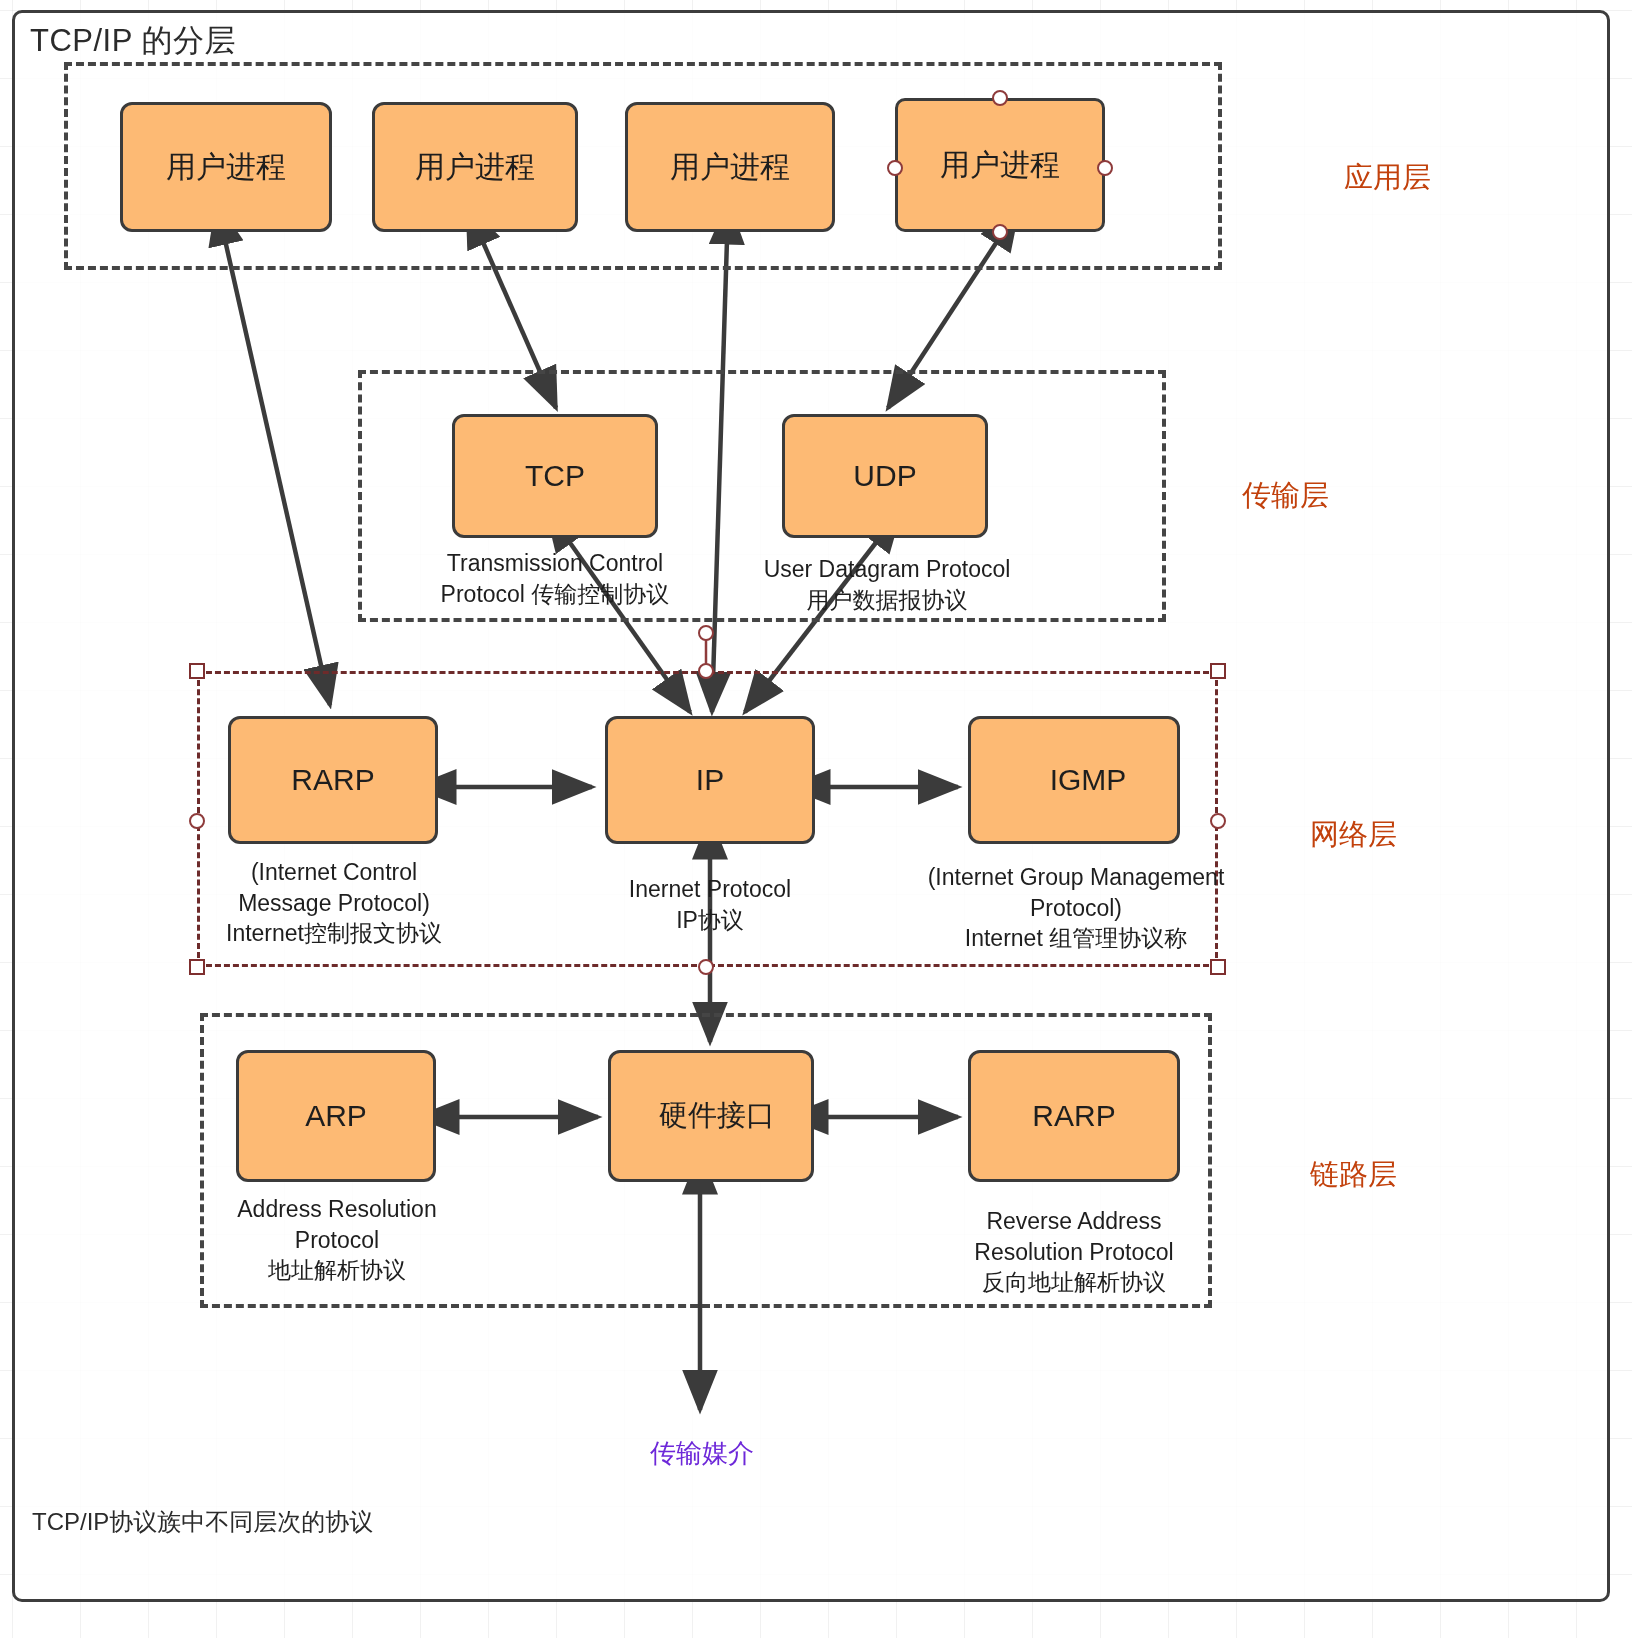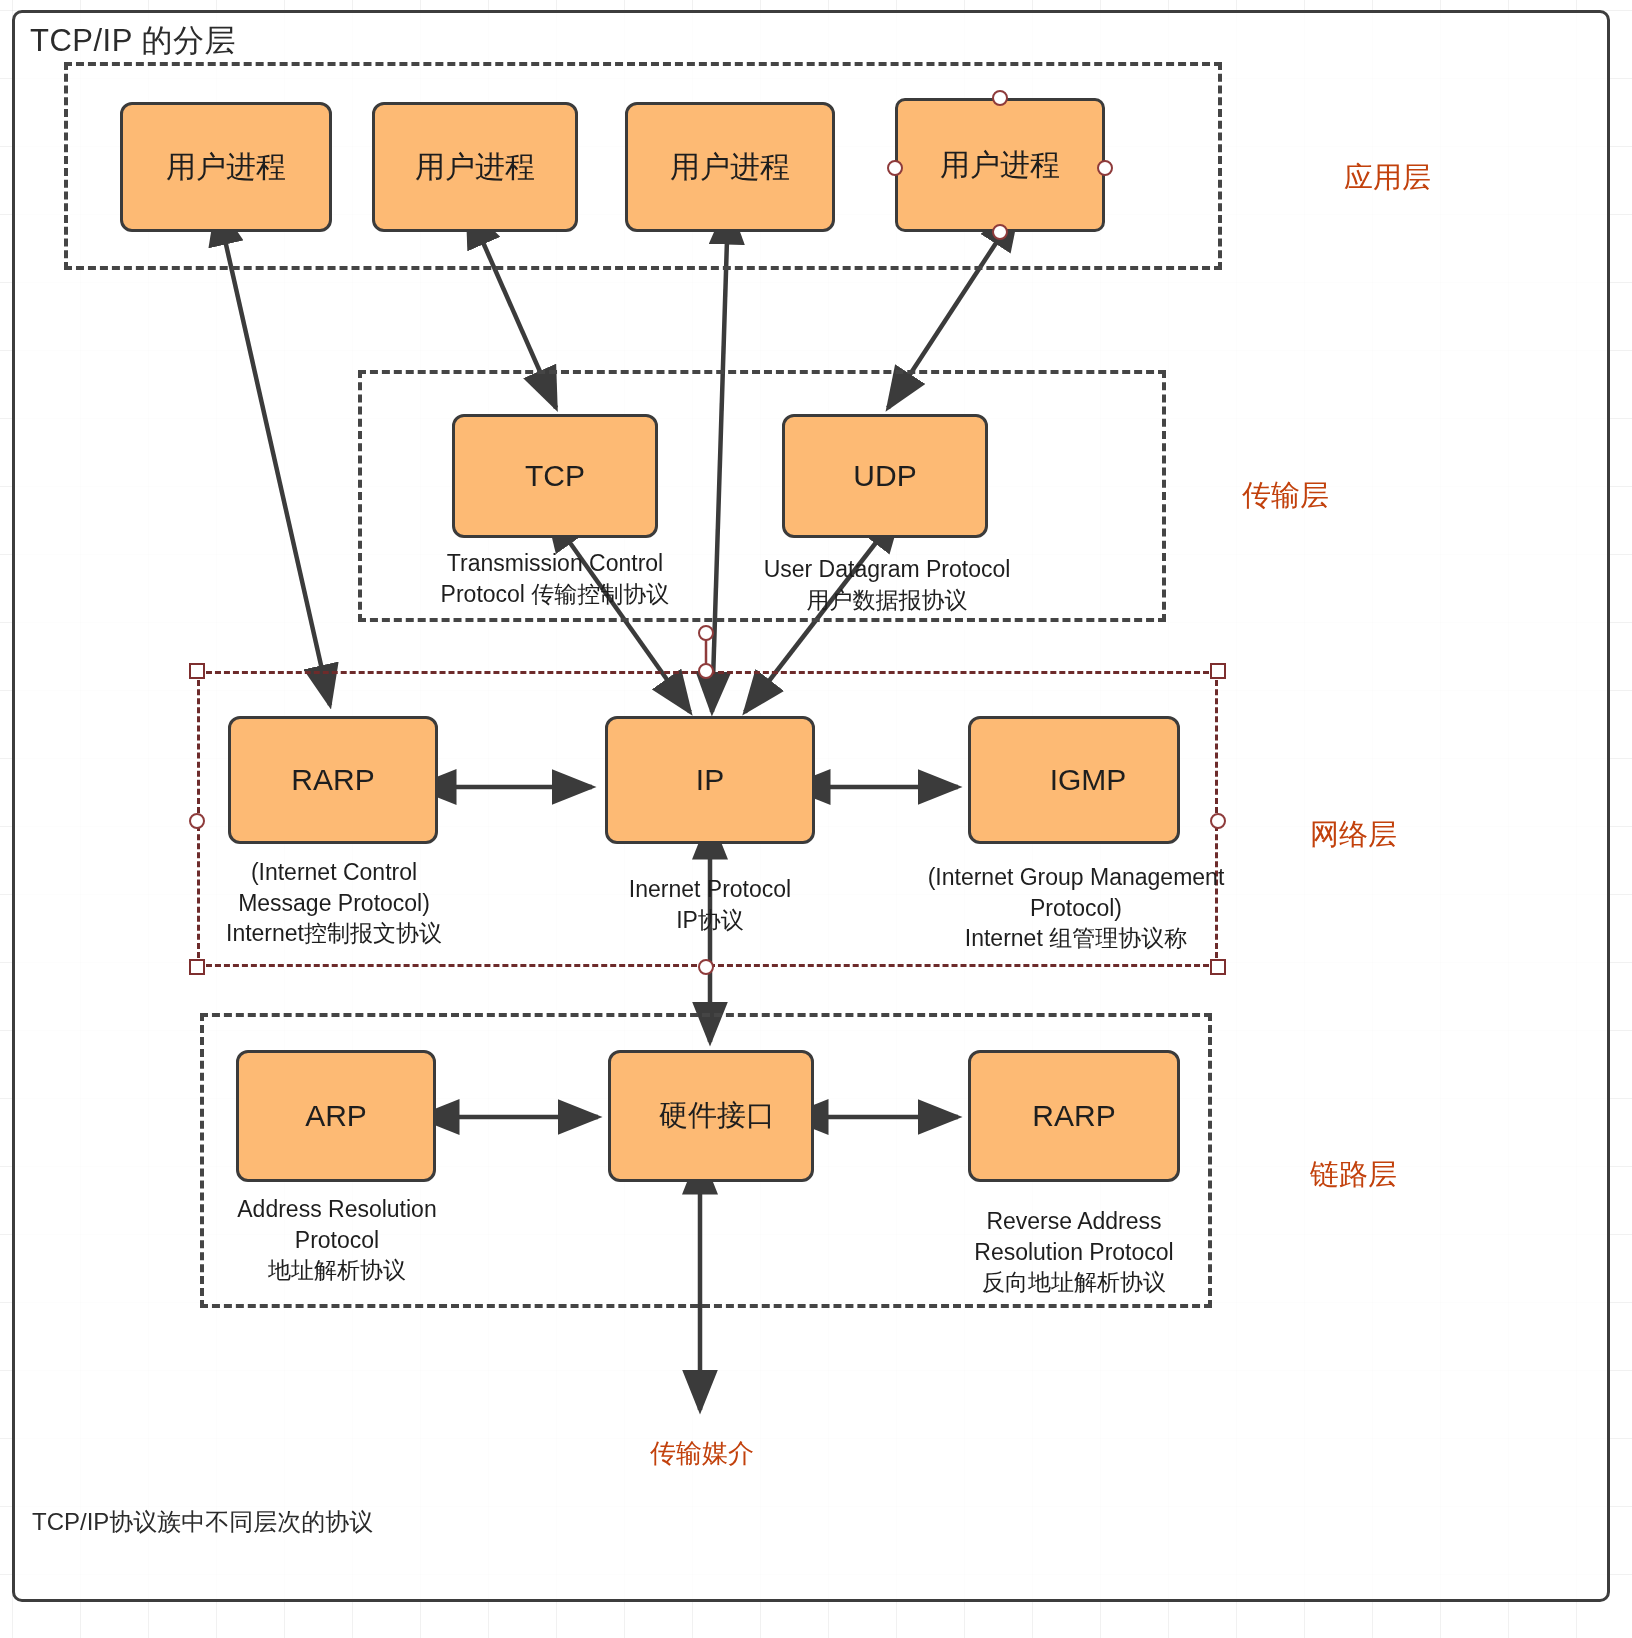--- a/index.html
+++ b/index.html
@@ -87,21 +87,21 @@
     position: absolute;
     font-size: 23px;
     line-height: 1.33;
     color: #1e1e1e;
     text-align: center;
     white-space: pre-line;
   }
   .media-label {
     position: absolute;
     font-size: 26px;
-    color: #c2410c;
+    color: #6d28d9;
     white-space: nowrap;
   }
   
   .handle-circle {
     position: absolute;
     width: 16px; height: 16px;
     margin-left: -8px; margin-top: -8px;
     border: 2.5px solid #8e3b3b;
     border-radius: 50%;
     background: #ffffff;

